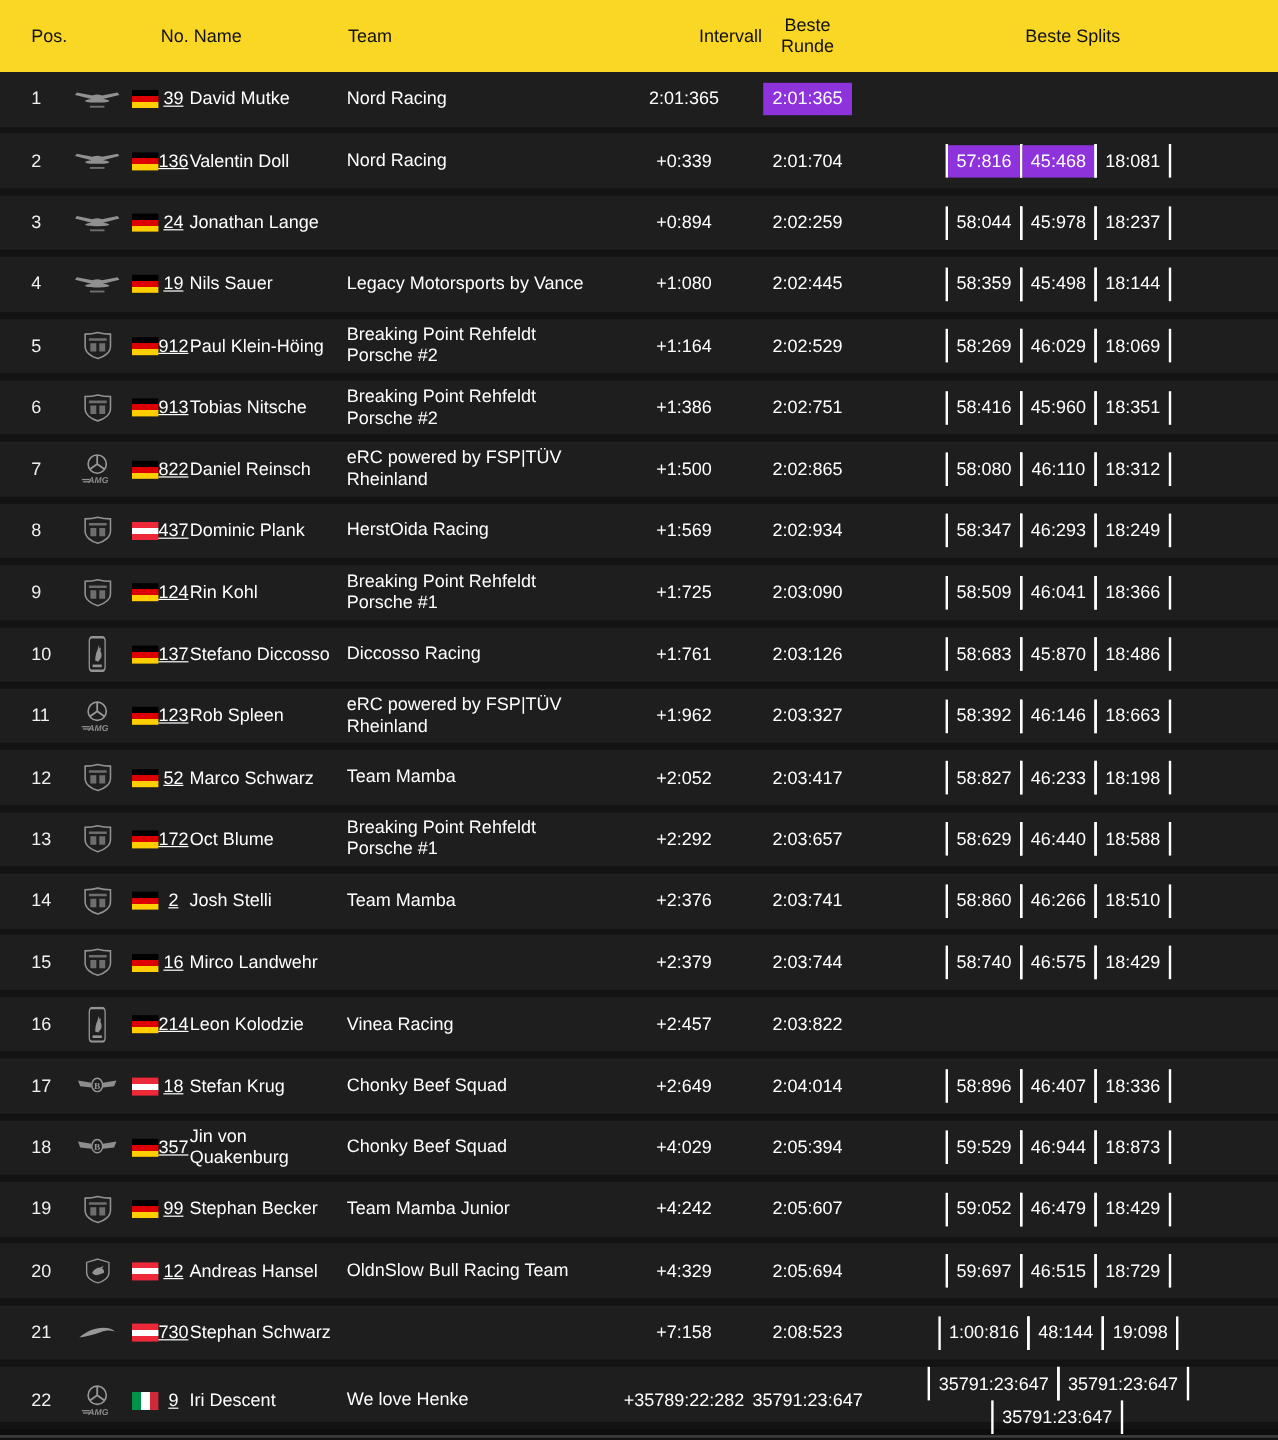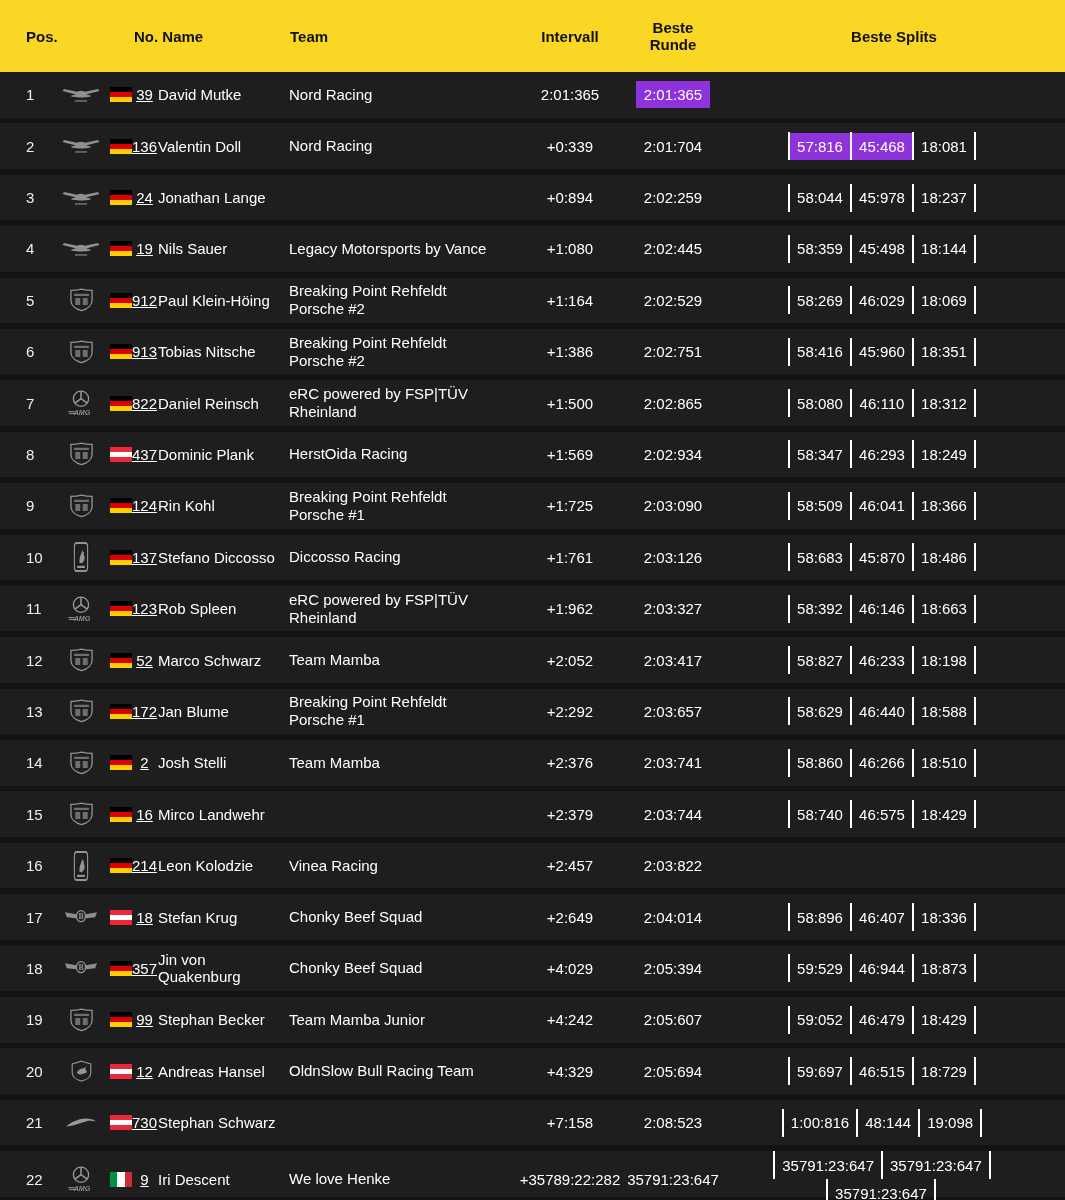--- a/index.html
+++ b/index.html
@@ -6,28 +6,28 @@
   body{
     width:1065px;height:1200px;overflow:hidden;
     background:var(--gap,#131313);
     font-family:"Liberation Sans", sans-serif;
     -webkit-font-smoothing:antialiased;
   }
   .board{width:1065px;height:1200px;position:relative;}
 
   
   .header{
-    height:72px;background:var(--yellow,#FBD725);
+    height:60px;background:var(--yellow,#FBD725);
     display:grid;grid-template-columns:55px 52px 182px 216px 130px 76px 354px;
-    align-items:center;color:#111;font-weight:bold;font-size:15px;
+    align-items:center;color:#111;font-weight:normal;font-size:15px;
   }
   .header .h-pos{padding-left:26px;}
   .header .h-name{padding-left:27px;}
   .header .h-team{padding-left:1px;}
-  .header .h-interval{text-align:center;}
+  .header .h-interval{text-align:right;}
   .header .h-runde{text-align:center;}
   .header .h-splits{text-align:center;padding-left:53px;padding-right:41px;}
 
   
   .table-body{}
   .row{
     height:45.5px;margin-bottom:5.9px;background:var(--rowbg,#1E1E1E);
     display:grid;grid-template-columns:55px 52px 182px 216px 130px 76px 354px;
     align-items:center;color:#fff;font-size:15px;
   }
@@ -514,21 +514,21 @@
     <div class="cell pos">13</div>
     <div class="cell logo">
           <svg viewBox="0 0 40 30" width="33" height="30">
             <path fill="none" stroke="#929292" stroke-width="1.6" d="M20 1.8C14.4 3.3 9.6 3.4 7.2 3.4V15.6c0 5.9 5.6 10.5 12.8 12.4 7.2-1.9 12.8-6.5 12.8-12.4V3.4c-2.4 0-7.2-.1-12.8-1.6z"></path>
             <path fill="#8a8a8a" opacity=".75" d="M11 7.5h18v2.6H11zM12.5 12.5h6v8.5h-6zM21.5 12.5h6v8.5h-6z"></path>
           </svg>
         </div>
     <div class="cell who">
       <span class="flag flag-de"></span>
       <span class="num">172</span>
-      <span class="name">Jan Blume</span>
+      <span class="name">Oct Blume</span>
     </div>
     <div class="cell team">Breaking Point Rehfeldt Porsche #1</div>
     <div class="cell interval">+2:292</div>
     <div class="cell bestlap">
       <span class="laptime">2:03:657</span>
     </div>
     <div class="cell splits">
           <span class="split">
             <i class="bar"></i>
             <span class="val">58:629</span>

